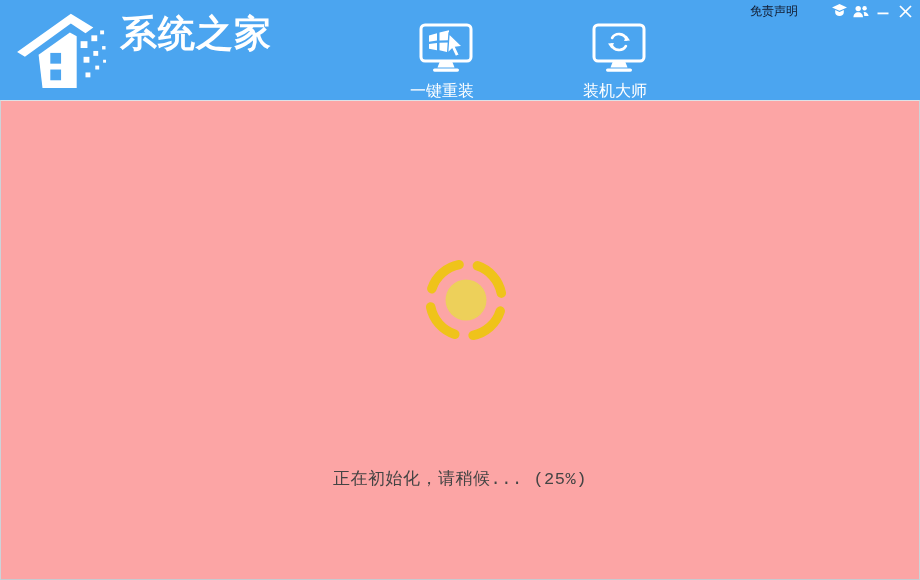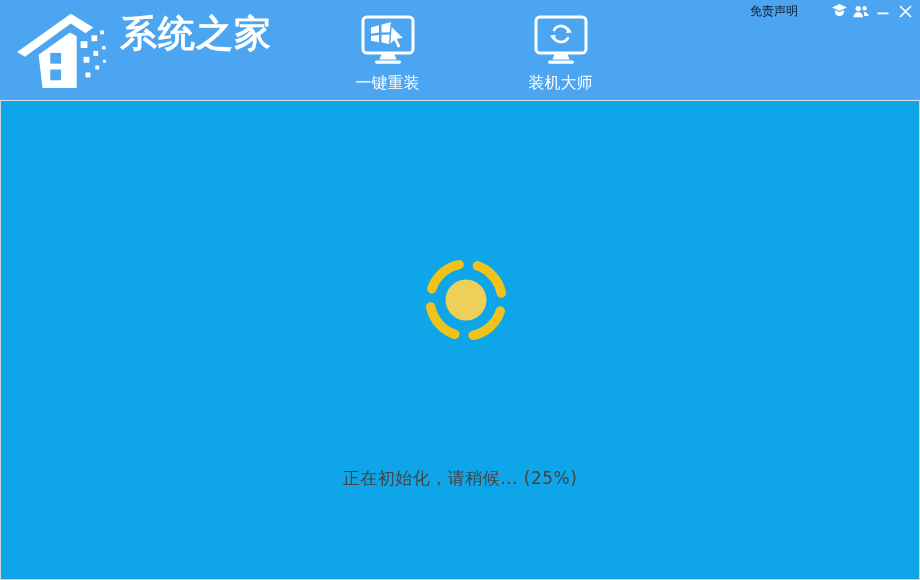--- a/index.html
+++ b/index.html
@@ -12,36 +12,36 @@
   .brand { position:absolute; left:14px; top:6px; display:flex; align-items:flex-start; }
   .brand-logo { width:100px; height:86px; }
   .brand-text { margin-left:6px; color:#fff; margin-top:8px; }
   .brand-name { font-size:37px; font-weight:bold; letter-spacing:1px; line-height:1.1; }
   .brand-sub { display:flex; align-items:center; justify-content:center; margin-top:4px; }
   .brand-sub .line { width:26px; height:3px; background:#fff; border-radius:2px; }
   .brand-sub .txt { font-size:13px; font-weight:bold; letter-spacing:9px; margin:0 6px 0 15px; }
 
   
   .tabs { position:absolute; left:301px; top:0; height:100px; display:flex; }
-  .tab { width:173px; height:100px; display:flex; flex-direction:column; align-items:center;
-         padding-top:13px; cursor:pointer; }
+  .tab { width:173px; height:100px; display:flex; flex-direction:column; align-items:flex-end;
+         padding-top:13px; cursor:pointer;margin-top:8px; }
   .tab.active { background:linear-gradient(180deg,#4aa6f2 0%,#1b8cf0 70%,#0b82f4 100%); }
   .tab .icon-wrap { height:54px; display:flex; align-items:center; justify-content:center; }
   .tab .label { color:#fff; font-size:16px; margin-top:6px; white-space:nowrap; }
 
   
   .controls { position:absolute; top:3px; right:7px; display:flex; align-items:center; height:16px; }
   .disclaimer { color:#0f172a; font-size:12px; margin-right:27px; cursor:pointer; }
   .ctrl-btn { display:flex; align-items:center; justify-content:center; cursor:pointer;
               margin-left:6px; width:16px; height:16px; }
 
   
-  .main { position:absolute; top:100px; left:0; width:920px; height:480px; background:#0ea5e9;
+  .main { position:absolute; top:100px; left:0; width:920px; height:480px; background:#fca5a5;
           border-left:1px solid #ccd3d9; border-right:1px solid #ccd3d9; border-bottom:1px solid #c4cbd1;
-          border-top:1px solid #dde2e6; }
+          border-top:1px solid #dde2e6;font-family:Liberation Mono, monospace; }
   .spinner { position:absolute; left:417px; top:151px; width:96px; height:96px; }
   .status { position:absolute; left:0; top:366px; width:100%; text-align:center;
             font-size:17px; color:#444; letter-spacing:0.5px; }
 </style>
 </head>
 <body>
 
 <div class="window">
 
   <div class="header">

